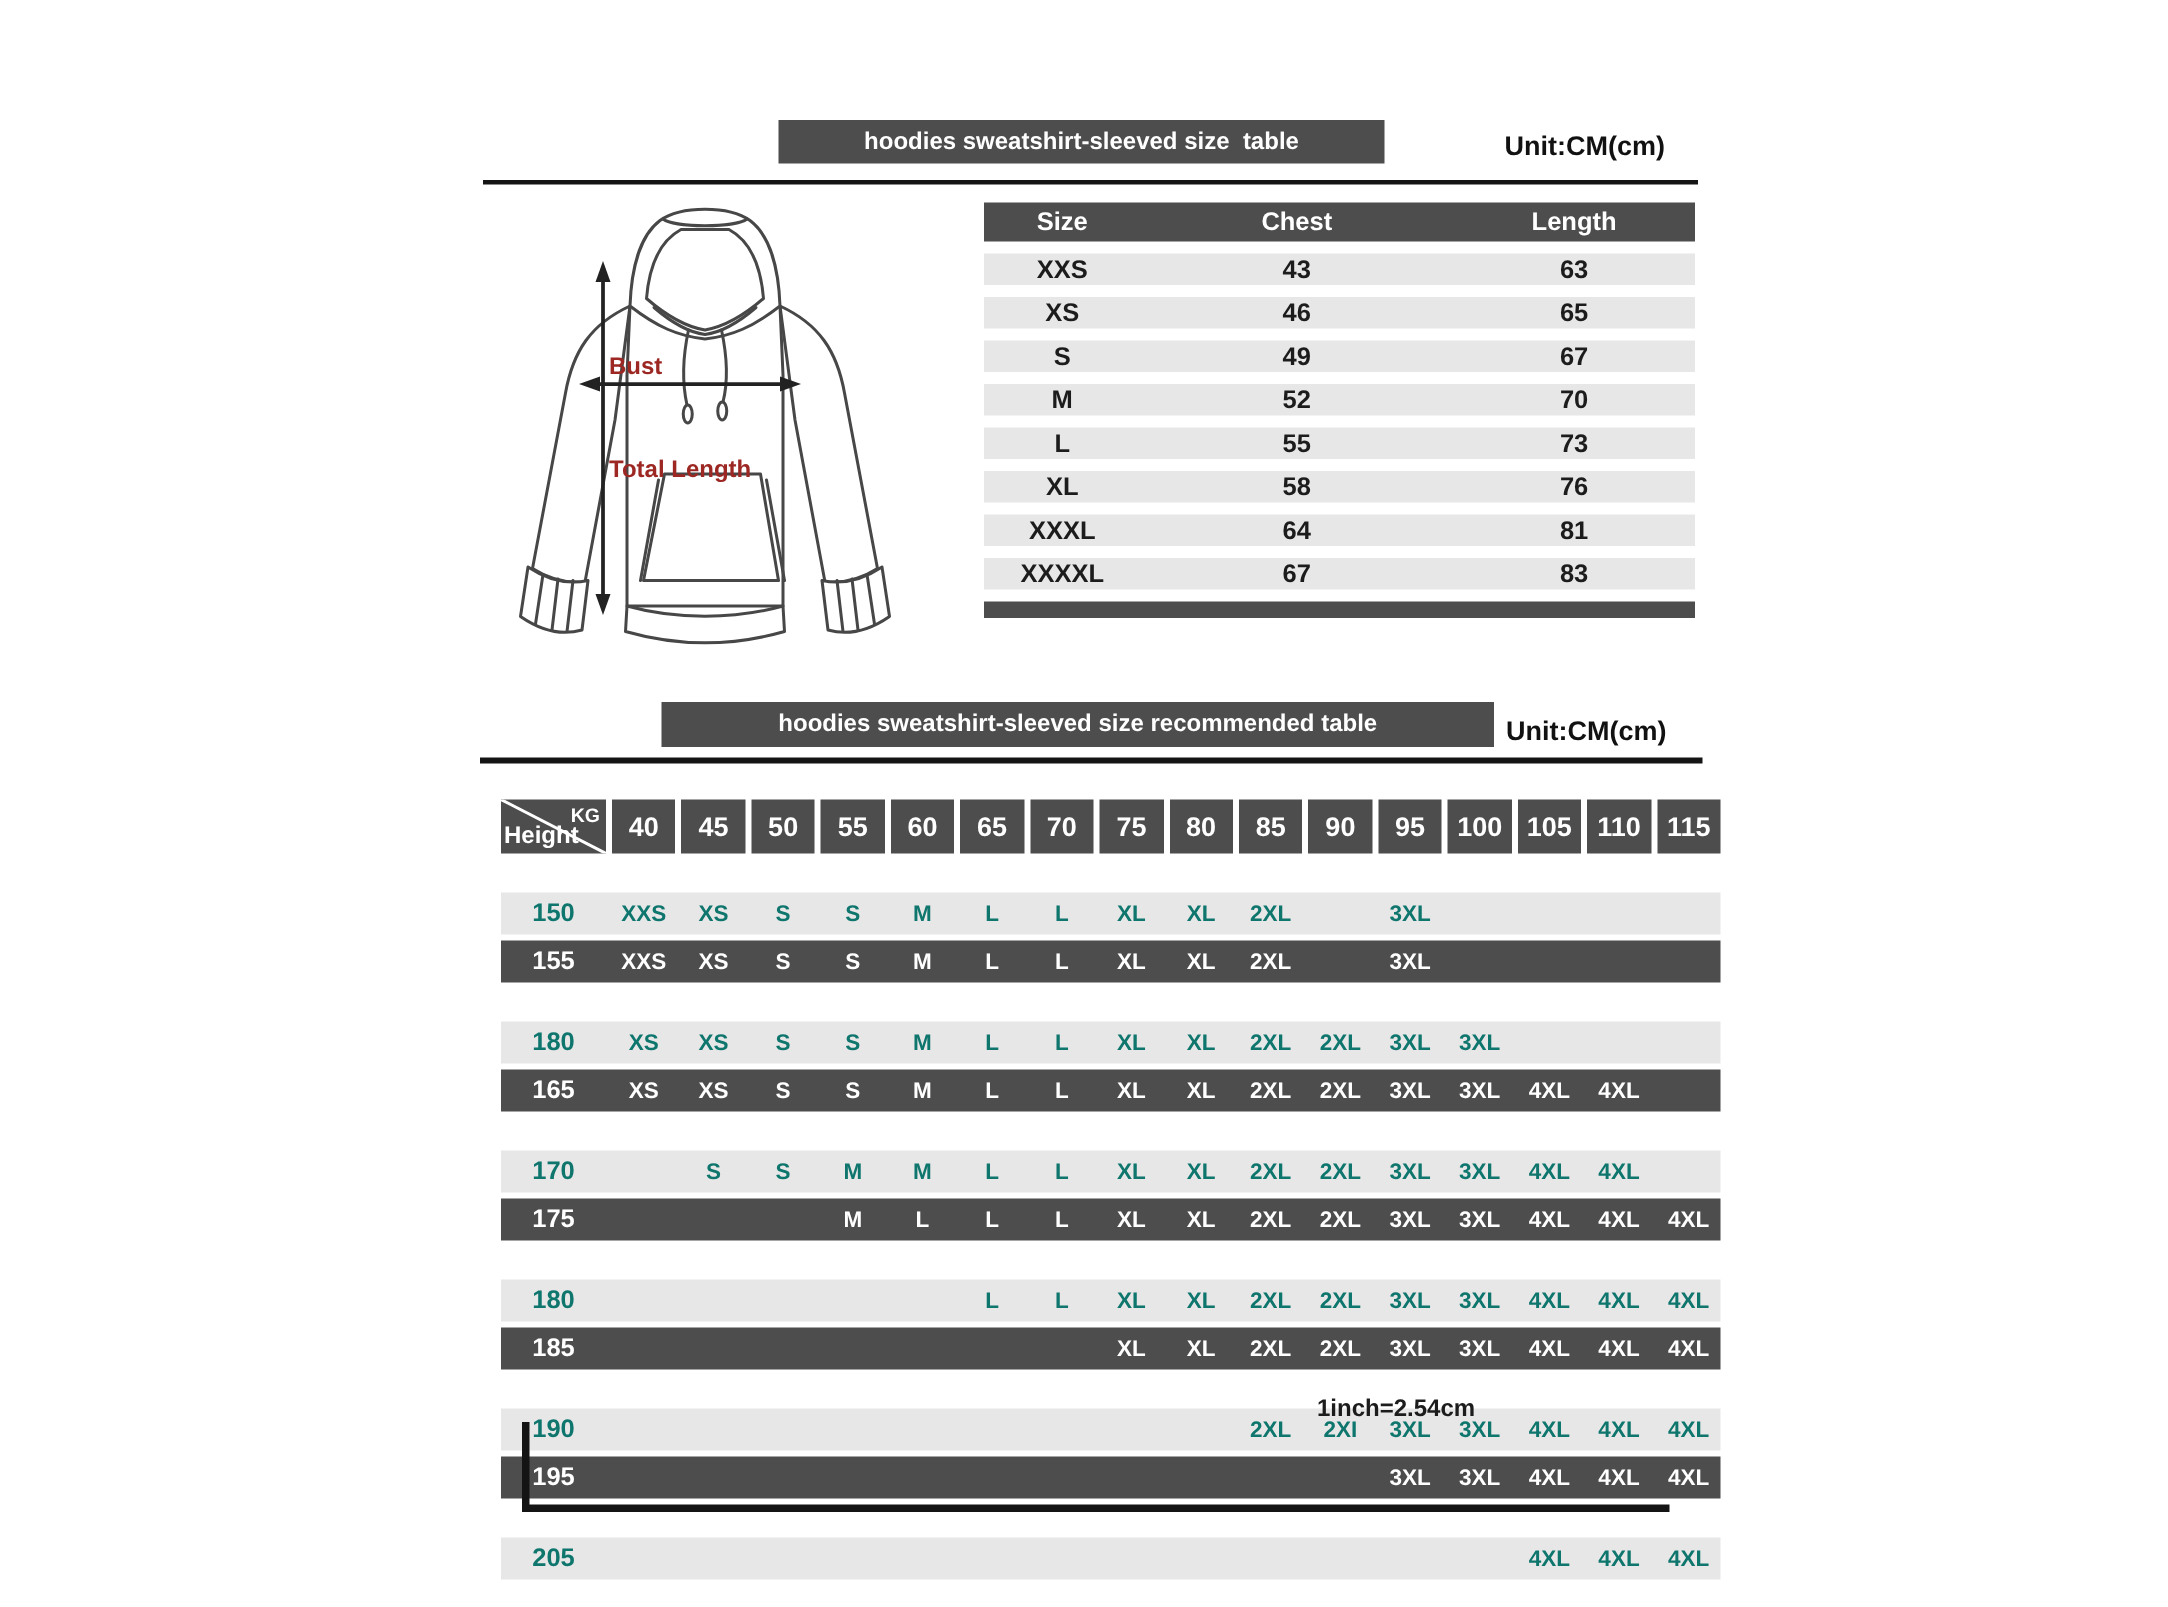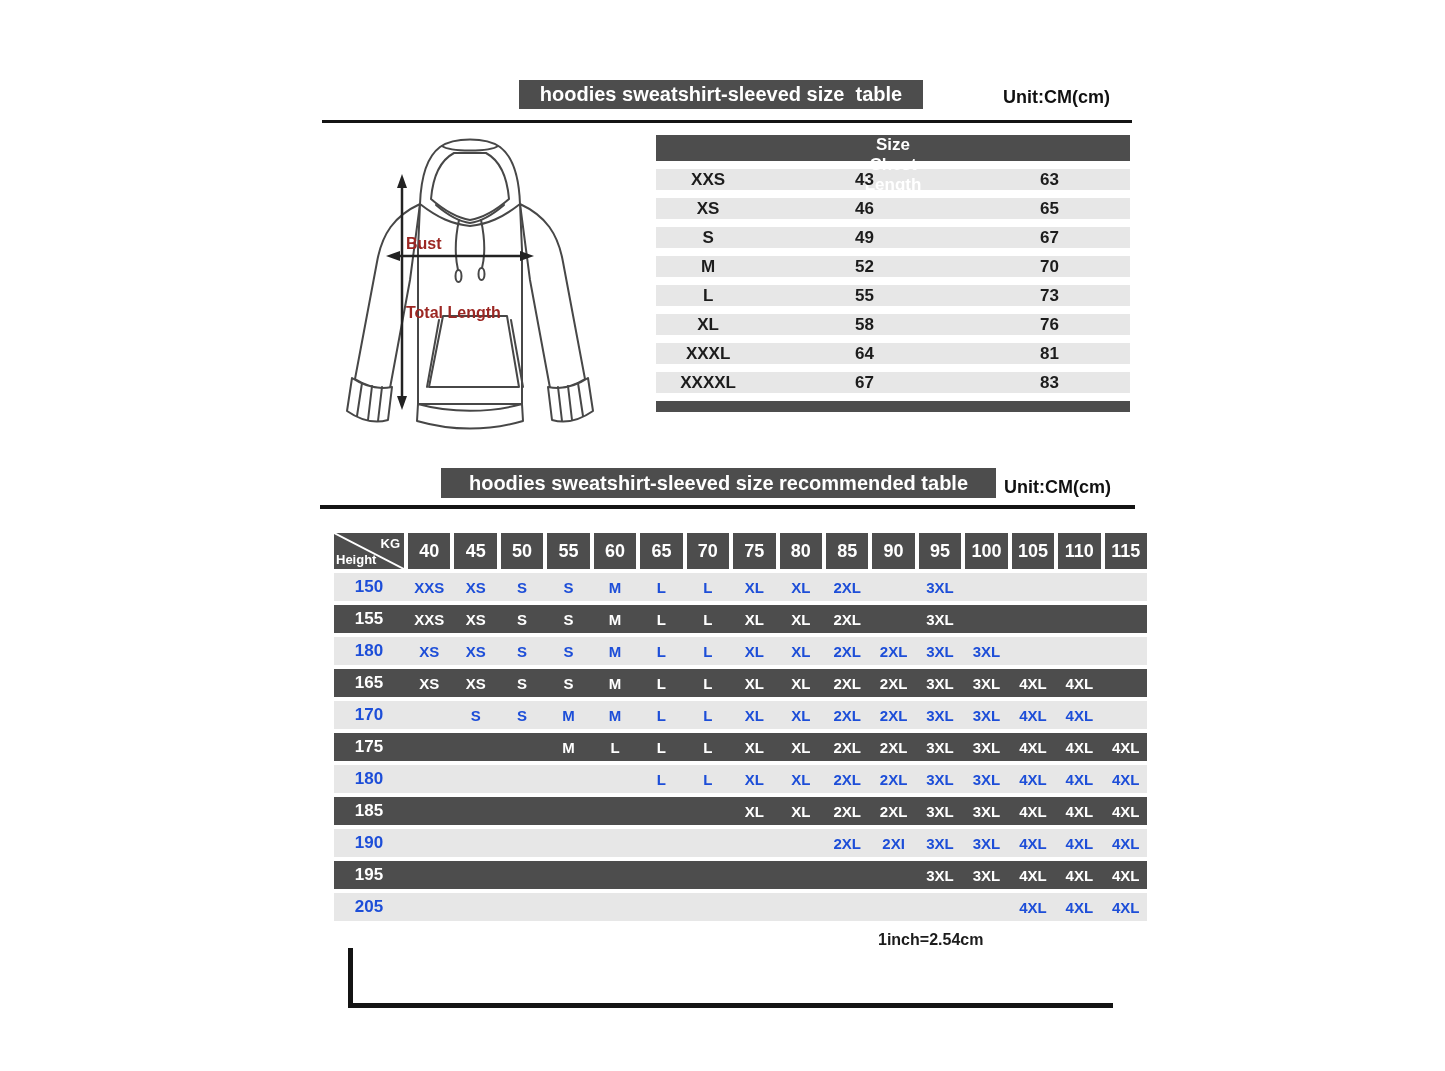--- a/index.html
+++ b/index.html
@@ -4,21 +4,21 @@
 <style>
   html,body{margin:0;padding:0;background:#fff;}
   .page{
     position:relative;width:1445px;height:1071px;background:#ffffff;overflow:hidden;
     font-family:"Liberation Sans",sans-serif;font-weight:bold;color:#1c1c1c;
   }
   .abs{position:absolute;}
   
   .title-bar{
     background:#4d4d4d;color:#ffffff;display:flex;align-items:center;justify-content:center;
-    font-size:20px;white-space:pre;
+    font-size:16px;white-space:pre;
   }
   .t1{left:519px;top:80px;width:404px;height:29px;}
   .t2{left:441px;top:468px;width:555px;height:30px;}
   .unit{font-size:18px;color:#111;}
   .u1{left:1003px;top:87px;}
   .u2{left:1004px;top:477px;}
   .rule{background:#141414;}
   .r1{left:322px;top:120px;width:810px;height:3px;}
   .r2{left:320px;top:505px;width:815px;height:4px;}
 
@@ -26,38 +26,38 @@
   .hoodie{left:330px;top:130px;width:280px;height:322px;}
   .hoodie path,.hoodie ellipse{stroke:#474747;stroke-width:2;stroke-linejoin:round;stroke-linecap:round;}
   .hoodie .fillw{fill:#ffffff;}
   .hoodie .nofill{fill:none;}
   .hoodie .arrow-line{stroke:#222;stroke-width:2.5;}
   .hoodie .arrow-head{fill:#222;stroke:none;}
   .hoodie text{font-family:"Liberation Sans",sans-serif;font-weight:bold;font-size:16px;fill:#9c2723;}
 
   
   .size-table{left:656px;top:135px;width:474px;}
-  .st-header{height:26px;background:#4d4d4d;color:#fff;display:flex;align-items:center;font-size:17px;flex-direction:column;}
+  .st-header{height:26px;background:#4d4d4d;color:#fff;display:flex;align-items:center;font-size:17px;}
   .st-row{height:21px;margin-top:8px;background:#e7e7e7;display:flex;align-items:center;font-size:17px;color:#1c1c1c;}
   .stc1{width:22%;text-align:center;}
   .stc2{width:44%;text-align:center;}
   .stc3{width:34%;text-align:center;}
   .st-bottombar{height:11px;margin-top:8px;background:#4d4d4d;}
 
   
   .matrix{left:322px;top:533px;width:813px;padding-left:12px;}
   .mx-header{display:flex;gap:4px;height:36px;}
   .mx-corner{width:70px;flex:0 0 70px;background:#4d4d4d;position:relative;color:#fff;}
   .mx-corner svg{position:absolute;left:0;top:0;width:100%;height:100%;}
   .mx-corner .kg{position:absolute;top:3px;right:4px;font-size:13px;}
-  .mx-corner .ht{position:absolute;bottom:2px;left:2px;font-size:13px;}
+  .mx-corner .ht{position:absolute;bottom:2px;left:2px;font-size:16px;}
   .mx-w{flex:1;background:#4d4d4d;color:#fff;font-size:18px;display:flex;align-items:center;justify-content:center;}
   .mx-rows{margin-top:4px;display:flex;flex-direction:column;gap:4px;}
   .mx-row{height:28px;display:flex;gap:4px;align-items:center;}
-  .mx-row.light{background:#e7e7e7;color:#1d4ed8;}
+  .mx-row.light{background:#e7e7e7;color:#0f766e;margin-top:22px;}
   .mx-row.dark{background:#4d4d4d;color:#ffffff;}
   .mx-height{width:70px;flex:0 0 70px;text-align:center;font-size:17px;}
   .mx-cell{flex:1;text-align:center;font-size:15px;}
 
   
   .fbar-v{left:348px;top:948px;width:5px;height:60px;background:#141414;}
   .fbar-h{left:348px;top:1003px;width:765px;height:5px;background:#141414;}
   .fnote{left:366px;top:963px;font-size:17px;white-space:pre;}
   .fconv{left:878px;top:931px;font-size:16px;}
 </style>

